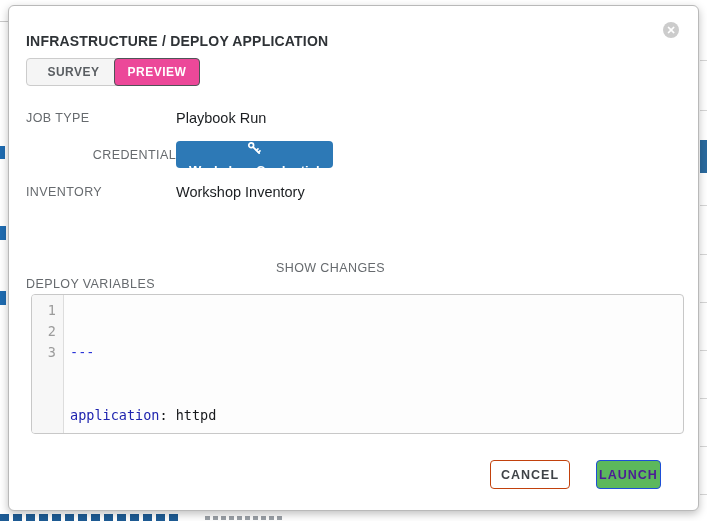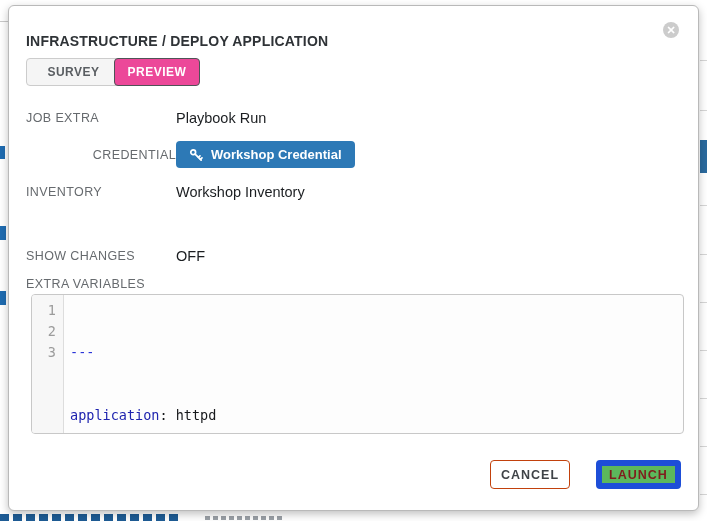--- a/index.html
+++ b/index.html
@@ -51,26 +51,26 @@
   
   .frow{position:absolute;left:17px;width:650px;display:flex;align-items:center;}
   .frow .flabel{
     width:150px;flex:0 0 150px;font-size:12.5px;color:#666a6e;letter-spacing:.4px;
   }
   .frow .fvalue{font-size:14.5px;color:#1b1e21;}
   .row-jobtype{top:103px;height:18px;}
   .row-credential{top:135px;height:27px;text-align:right;}
   .row-inventory{top:177px;height:18px;}
   .row-verbosity{top:209px;height:18px;}
-  .row-showchanges{top:241px;height:18px;}
+  .row-showchanges{top:255px;height:18px;flex-direction:column;}
   .cred-badge{
     display:inline-flex;align-items:center;gap:8px;
     height:27px;padding:0 13px;border-radius:4px;
     background:#2d79b6;color:#fff;font-size:13px;font-weight:600;
-    cursor:pointer;box-sizing:border-box;
+    cursor:pointer;box-sizing:border-box;flex-direction:column;
   }
   .cred-badge svg{display:block;}
   
   .ev-label{
     position:absolute;left:17px;top:271px;
     font-size:12.5px;color:#666a6e;letter-spacing:.4px;
   }
   .editor{
     position:absolute;left:22px;top:288px;width:653px;height:140px;
     border:1px solid #c8c8c8;border-radius:4px;background:#fdfdfd;
@@ -88,21 +88,21 @@
   .tok-key{color:#1f24af;}
   .tok-plain{color:#17191c;}
   
   .btn{
     position:absolute;top:454px;height:29px;border-radius:4px;
     display:flex;align-items:center;justify-content:center;
     font-size:12.5px;font-weight:700;letter-spacing:1px;
     box-sizing:border-box;cursor:pointer;
   }
   .btn-cancel{left:481px;width:80px;background:#fff;border:1px solid #c2410c;color:#3f4347;}
-  .btn-launch{left:587px;width:85px;background:#5cb85c;border:6px solid #1d4ed8;color:#7f1d1d;}
+  .btn-launch{left:587px;width:65px;background:#5cb85c;border:1px solid #1d4ed8;color:#4c1d95;}
 </style>
 </head>
 <body>
 
 <div class="bg-frag bg-line-left"></div>
 <div class="bg-frag bg-blue-a"></div>
 <div class="bg-frag bg-blue-b"></div>
 <div class="bg-frag bg-blue-c"></div>
 <div class="bg-frag bg-right-strip">
   <div class="hline" style="top:60px"></div>
@@ -122,21 +122,21 @@
 <div class="modal">
 
   <div class="modal-title">INFRASTRUCTURE / DEPLOY APPLICATION</div>
 
   <div class="close-btn">✕</div>
 
   <div class="tab tab-survey">SURVEY</div>
   <div class="tab tab-preview">PREVIEW</div>
 
   <div class="frow row-jobtype">
-    <div class="flabel">JOB EXTRA</div>
+    <div class="flabel">JOB TYPE</div>
     <div class="fvalue">Playbook Run</div>
   </div>
 
   <div class="frow row-credential">
     <div class="flabel">CREDENTIAL</div>
     <div class="cred-badge">
       <span>
         <svg width="14" height="14" viewBox="0 0 14 14">
           <g stroke="#ffffff" stroke-width="1.7" fill="none" stroke-linecap="round">
             <circle cx="4.2" cy="4.2" r="2.4"></circle>
@@ -154,21 +154,21 @@
     <div class="flabel">INVENTORY</div>
     <div class="fvalue">Workshop Inventory</div>
   </div>
 
 
   <div class="frow row-showchanges">
     <div class="flabel">SHOW CHANGES</div>
     <div class="fvalue">OFF</div>
   </div>
 
-  <div class="ev-label">EXTRA VARIABLES</div>
+  <div class="ev-label">DEPLOY VARIABLES</div>
 
   <div class="editor">
     <div class="gutter">
       <div class="ln">1</div>
       <div class="ln">2</div>
       <div class="ln">3</div>
     </div>
     <div class="code">
       <div class="cl"><span class="tok-meta">---</span></div>
       <div class="cl"><span class="tok-key">application</span><span class="tok-plain">:</span><span class="tok-plain"> httpd</span></div>

